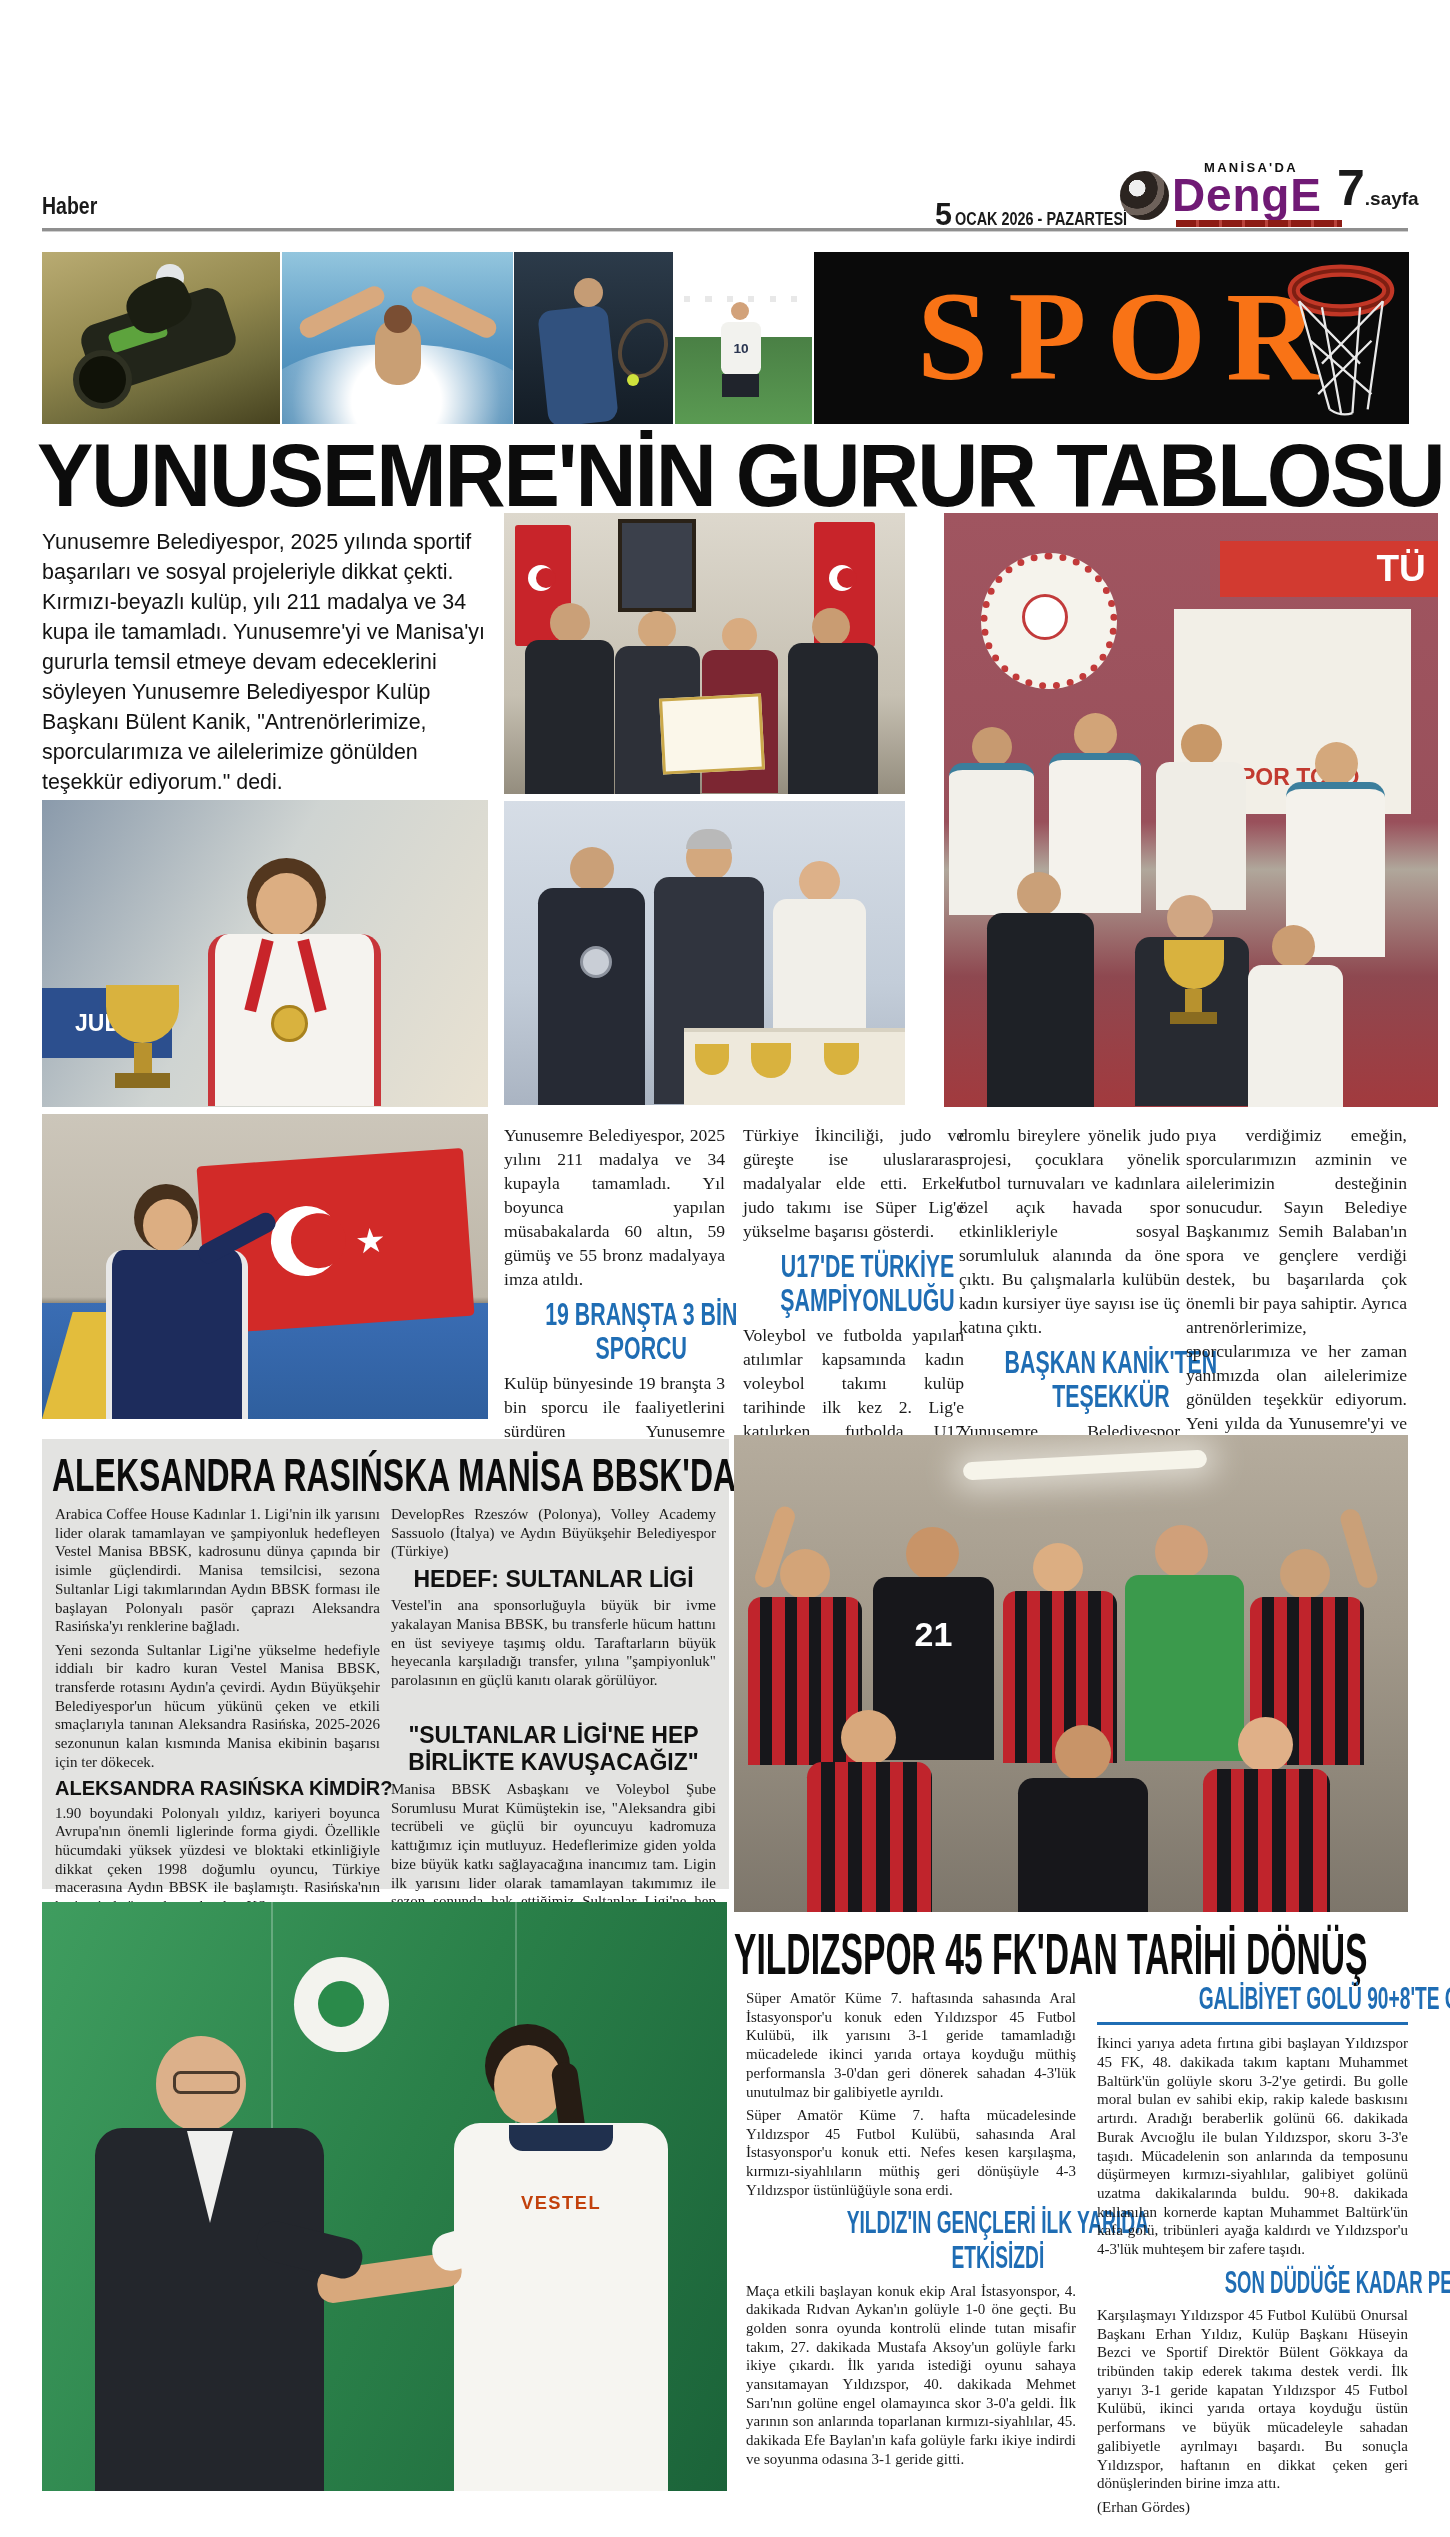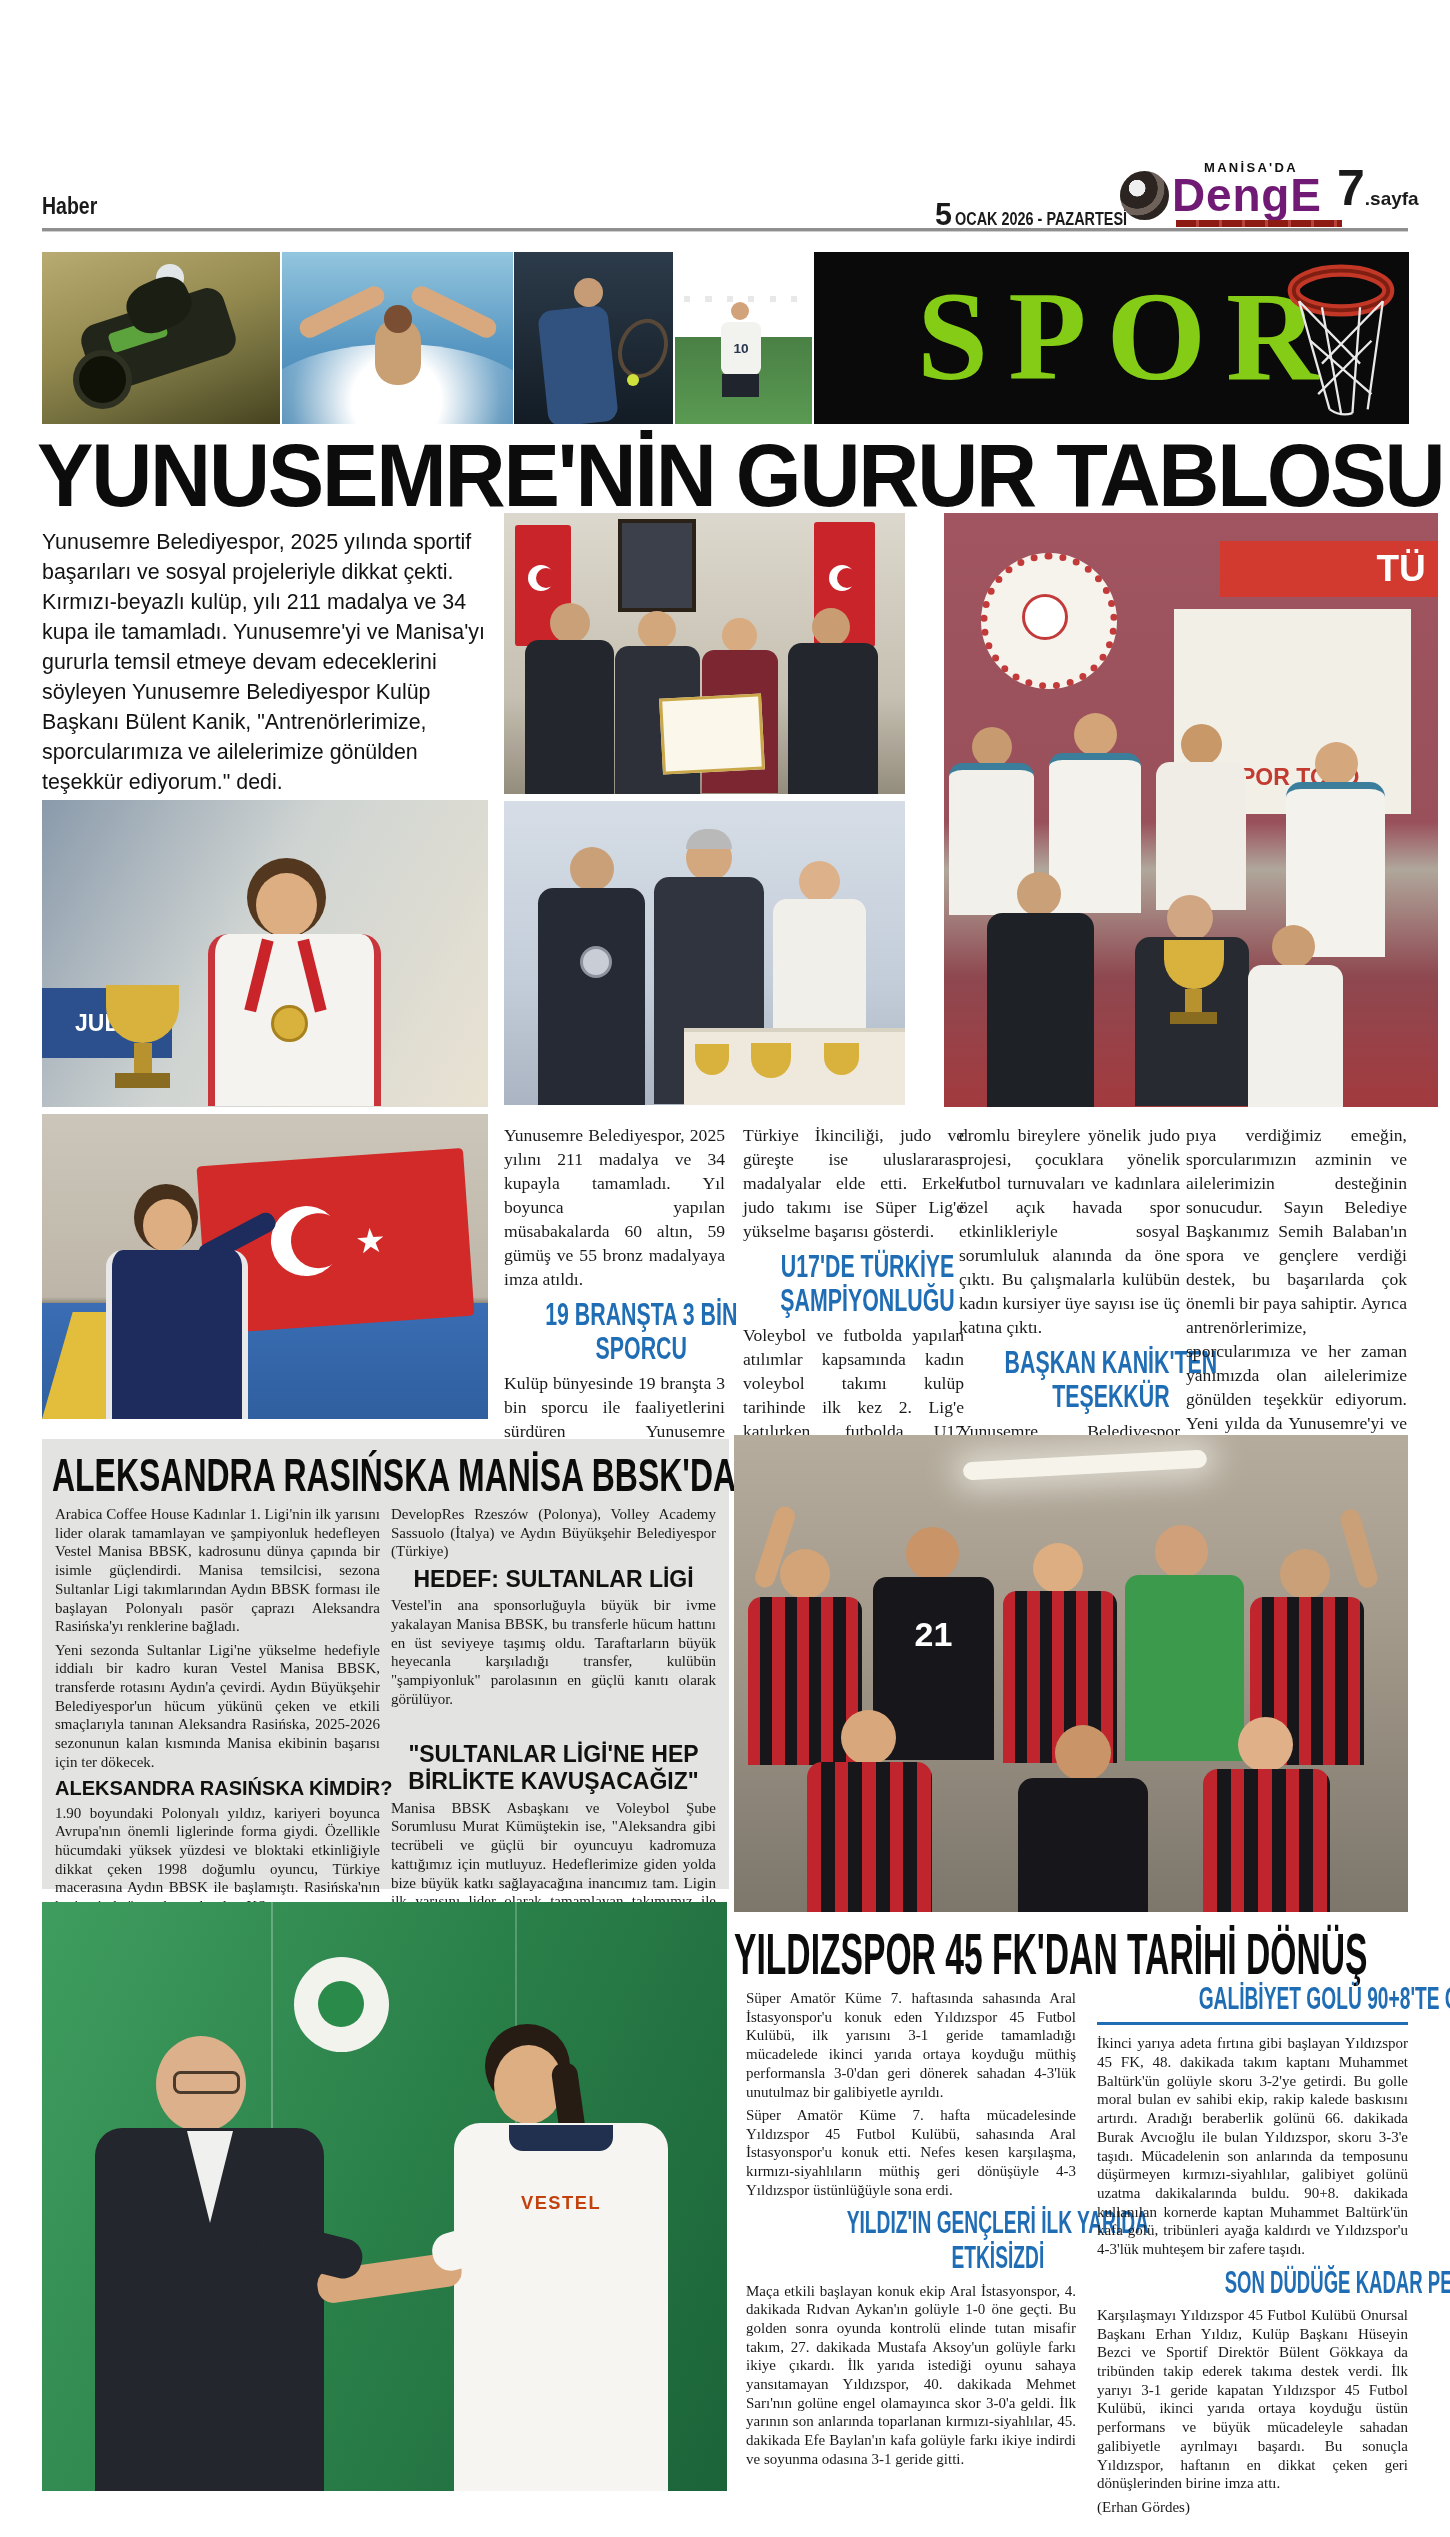--- a/index.html
+++ b/index.html
@@ -77,21 +77,21 @@
   <div class="fig" style="left:0;top:85px;width:137px;height:87px;background:linear-gradient(#4a8045,#5a9a52);"></div>
   <div class="fig" style="left:9.2px;top:44px;width:119px;height:6.1px;background:repeating-linear-gradient(90deg,#e8e8e8 0 6.1px,transparent 6.1px 21.4px);"></div>
   <span class="head-c" style="left:56px;top:50px;width:18.3px;height:18.3px;background:#d2a27a;"></span>
   <div class="fig sans" style="left:46px;top:70px;width:40px;height:53px;background:#f2f2ee;border-radius:7.6px;color:#2a3550;font-weight:700;font-size:13.7px;text-align:center;line-height:53px;">
     <span>10</span>
   </div>
   <div class="fig" style="left:47px;top:122px;width:37px;height:23px;background:#20242c;"></div>
 </div>
 
 <div class="photo" style="left:814px;top:252px;width:595px;height:172px;background:#0a0a0a;">
-  <div class="abs" style="left:103px;top:0;width:397px;height:172px;line-height:169px;text-align:center;color:#84cc16;font-family:'Liberation Serif',serif;font-weight:700;font-size:128px;letter-spacing:20px;">
+  <div class="abs" style="left:103px;top:0;width:397px;height:172px;line-height:169px;text-align:center;color:#f97316;font-family:'Liberation Serif',serif;font-weight:700;font-size:128px;letter-spacing:20px;">
     <span>SPOR</span>
   </div>
   <svg style="position:absolute;right:3.1px;top:4.6px;" width="130" height="163" viewBox="0 0 170 214">
     <ellipse cx="85" cy="44" rx="62" ry="26" fill="none" stroke="#c23726" stroke-width="16"></ellipse>
     <ellipse cx="85" cy="44" rx="62" ry="26" fill="none" stroke="#7e1f12" stroke-width="5"></ellipse>
     <g stroke="#e9e9e9" stroke-width="3" fill="none">
       <path d="M30 58 L70 200 M60 66 L85 205 M110 66 L100 205 M140 58 L120 200"></path>
       <path d="M30 58 L110 140 M140 58 L60 140 M45 110 L125 180 M125 110 L55 180"></path>
       <path d="M70 200 Q85 210 100 205"></path>
     </g>
@@ -241,21 +241,21 @@
     <span>ALEKSANDRA RASIŃSKA KİMDİR?</span>
   </div>
   <p>1.90 boyundaki Polonyalı yıldız, kariyeri boyunca Avrupa'nın önemli liglerinde forma giydi. Özellikle hücumdaki yüksek yüzdesi ve bloktaki etkinliğiyle dikkat çeken 1998 doğumlu oyuncu, Türkiye macerasına Aydın BBSK ile başlamıştı. Rasińska'nın kariyerinde öne çıkan takımlar: KS</p>
 </div>
 
 <div class="abs bodytxt col-s" style="left:391px;top:1505px;width:325px;">
   <p>DevelopRes Rzeszów (Polonya), Volley Academy Sassuolo (İtalya) ve Aydın Büyükşehir Belediyespor (Türkiye)</p>
   <div class="ah" style="font-size:23px;line-height:27.5px;text-align:center;">
     <span>HEDEF: SULTANLAR LİGİ</span>
   </div>
-  <p>Vestel'in ana sponsorluğuyla büyük bir ivme yakalayan Manisa BBSK, bu transferle hücum hattını en üst seviyeye taşımış oldu. Taraftarların büyük heyecanla karşıladığı transfer, kulübün "şampiyonluk" parolasının en güçlü kanıtı olarak görülüyor.</p>
+  <p>Vestel'in ana sponsorluğuyla büyük bir ivme yakalayan Manisa BBSK, bu transferle hücum hattını en üst seviyeye taşımış oldu. Taraftarların büyük heyecanla karşıladığı transfer, yılına "şampiyonluk" parolasının en güçlü kanıtı olarak görülüyor.</p>
   <div class="ah" style="font-size:23px;line-height:27.5px;white-space:pre-line;">
     <span>"SULTANLAR LİGİ'NE HEP
 BİRLİKTE KAVUŞACAĞIZ"</span>
   </div>
   <p>Manisa BBSK Asbaşkanı ve Voleybol Şube Sorumlusu Murat Kümüştekin ise, "Aleksandra gibi tecrübeli ve güçlü bir oyuncuyu kadromuza kattığımız için mutluyuz. Hedeflerimize giden yolda bize büyük katkı sağlayacağına inancımız tam. Ligin ilk yarısını lider olarak tamamlayan takımımız ile sezon sonunda hak ettiğimiz Sultanlar Ligi'ne hep birlikte kavuşacağız" dedi.</p>
   <p class="byline">(Haber Merkezi)</p>
 </div>
 
 <div class="photo" style="left:734px;top:1435px;width:674px;height:477px;background:linear-gradient(#b5ac9d 0%,#a39a8b 40%,#7d766b 100%);">
   <div class="fig" style="left:229px;top:21.4px;width:244px;height:18.3px;background:#f6f4ea;border-radius:9.2px;transform:rotate(-3deg);box-shadow:0 0 30.5px 10.7px rgba(255,255,250,.55);"></div>

